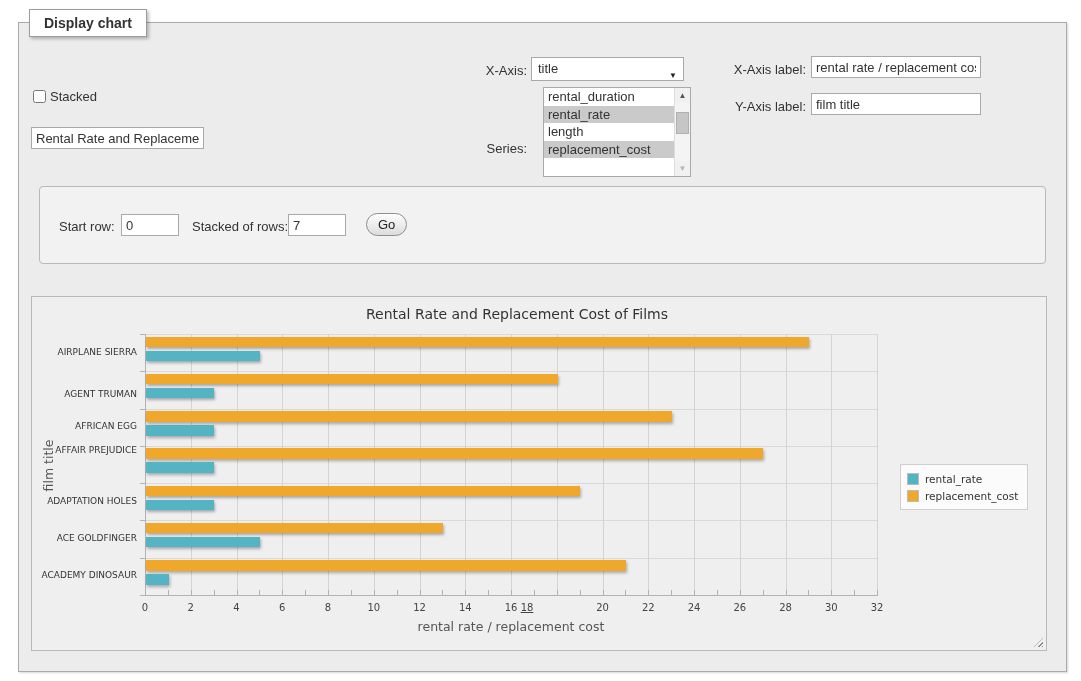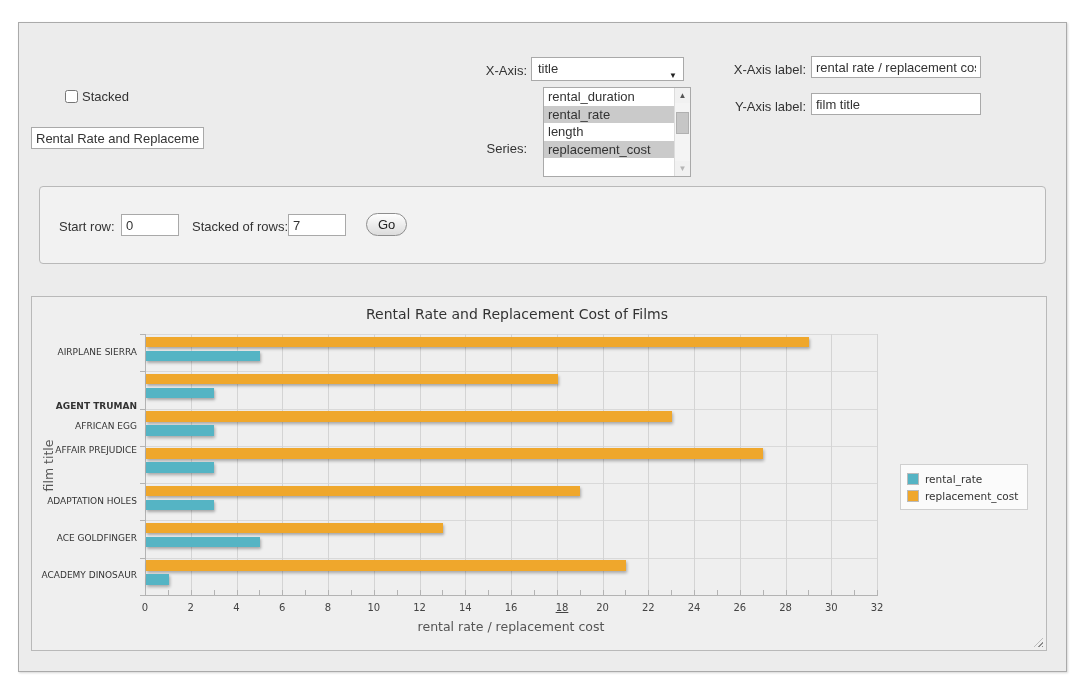--- a/index.html
+++ b/index.html
@@ -60,23 +60,24 @@
   .legend .sw { width:12px; height:12px; margin-right:6px; border:1px solid #bbb; }
   .legend .lt { font-size:10.5px; color:#333; }
   .resize-h { position:absolute; right:3px; bottom:3px; width:9px; height:9px;
               background:repeating-linear-gradient(135deg,#8b8b8b 0 1px,transparent 1px 3px);
               clip-path:polygon(100% 0,100% 100%,0 100%); cursor:nwse-resize; }
 </style>
 </head>
 <body>
 
 <div class="fieldset">
-
-
-  <div class="row" style="left:14px; top:66px;margin-left:32px;">
+  <div class="legend-box">Display chart</div>
+
+
+  <div class="row" style="left:14px; top:66px;">
     <label>
       <input type="checkbox" id="stacked-cb" style=""><span>Stacked</span></label>
   </div>
 
   <input class="tbox" style="position: absolute; left: 12px; top: 104px; width: 173px;" value="Rental Rate and Replacement Cost of Films">
 
   <span class="row rlabel" style="left:420px; top:40px; width:88px;">X-Axis:</span>
   <div class="fselect" style="left:512px; top:34px; width:153px;">
     <span>title</span>
     <span class="arrow">▼</span>
@@ -151,21 +152,21 @@
       <div class="gridv" style="left: 845px; top: 37px; height: 261px;"></div>
       <div class="xtick-label" style="left: 98px; top: 305px;">0</div>
       <div class="xtick-label" style="left: 143.75px; top: 305px;">2</div>
       <div class="xtick-label" style="left: 189.5px; top: 305px;">4</div>
       <div class="xtick-label" style="left: 235.25px; top: 305px;">6</div>
       <div class="xtick-label" style="left: 281px; top: 305px;">8</div>
       <div class="xtick-label" style="left: 326.75px; top: 305px;">10</div>
       <div class="xtick-label" style="left: 372.5px; top: 305px;">12</div>
       <div class="xtick-label" style="left: 418.25px; top: 305px;">14</div>
       <div class="xtick-label" style="left: 464px; top: 305px;">16</div>
-      <div class="xtick-label" style="left: 515px; top: 305px; text-decoration: underline;">18</div>
+      <div class="xtick-label" style="left: 480px; top: 305px; text-decoration: underline;">18</div>
       <div class="xtick-label" style="left: 555.5px; top: 305px;">20</div>
       <div class="xtick-label" style="left: 601.25px; top: 305px;">22</div>
       <div class="xtick-label" style="left: 647px; top: 305px;">24</div>
       <div class="xtick-label" style="left: 692.75px; top: 305px; text-align: center;">26</div>
       <div class="xtick-label" style="left: 738.5px; top: 305px;">28</div>
       <div class="xtick-label" style="left: 784.25px; top: 305px;">30</div>
       <div class="xtick-label" style="left: 830px; top: 305px;">32</div>
       <div class="tick" style="left: 113px; top: 293px;"></div>
       <div class="tick" style="left: 135.875px; top: 293px;"></div>
       <div class="tick" style="left: 158.75px; top: 293px;"></div>
@@ -205,21 +206,21 @@
       <div class="ytick" style="left: 108px; top: 148.857px;"></div>
       <div class="ytick" style="left: 108px; top: 186.143px;"></div>
       <div class="ytick" style="left: 108px; top: 223.429px;"></div>
       <div class="ytick" style="left: 108px; top: 260.714px;"></div>
       <div class="ytick" style="left: 108px; top: 298px;"></div>
       <div class="axisv" style="left: 113px; top: 37px; height: 262px;"></div>
       <div class="axish" style="left: 113px; top: 298px; width: 733px;"></div>
       <div class="cat-label" style="left: -5px; top: 49.6429px;">AIRPLANE SIERRA</div>
       <div class="bar" style="left: 114px; top: 39.5px; width: 663.146px; background: rgb(239, 167, 44);"></div>
       <div class="bar" style="left: 114px; top: 53.5px; width: 114.146px; background: rgb(85, 180, 196);"></div>
-      <div class="cat-label" style="left: -5px; top: 104px; font-weight: bold;">AGENT TRUMAN</div>
+      <div class="cat-label" style="left: -5px; top: 92px;">AGENT TRUMAN</div>
       <div class="bar" style="left: 114px; top: 76.7857px; width: 411.521px; background: rgb(239, 167, 44);"></div>
       <div class="bar" style="left: 114px; top: 90.7857px; width: 68.3962px; background: rgb(85, 180, 196);"></div>
       <div class="cat-label" style="left: -5px; top: 124.214px;">AFRICAN EGG</div>
       <div class="bar" style="left: 114px; top: 114.071px; width: 525.896px; background: rgb(239, 167, 44);"></div>
       <div class="bar" style="left: 114px; top: 128.071px; width: 68.3962px; background: rgb(85, 180, 196);"></div>
       <div class="cat-label" style="left: -5px; top: 148px;">AFFAIR PREJUDICE</div>
       <div class="bar" style="left: 114px; top: 151.357px; width: 617.396px; background: rgb(239, 167, 44);"></div>
       <div class="bar" style="left: 114px; top: 165.357px; width: 68.3962px; background: rgb(85, 180, 196);"></div>
       <div class="cat-label" style="left: -5px; top: 198.786px;">ADAPTATION HOLES</div>
       <div class="bar" style="left: 114px; top: 188.643px; width: 434.396px; background: rgb(239, 167, 44);"></div>

